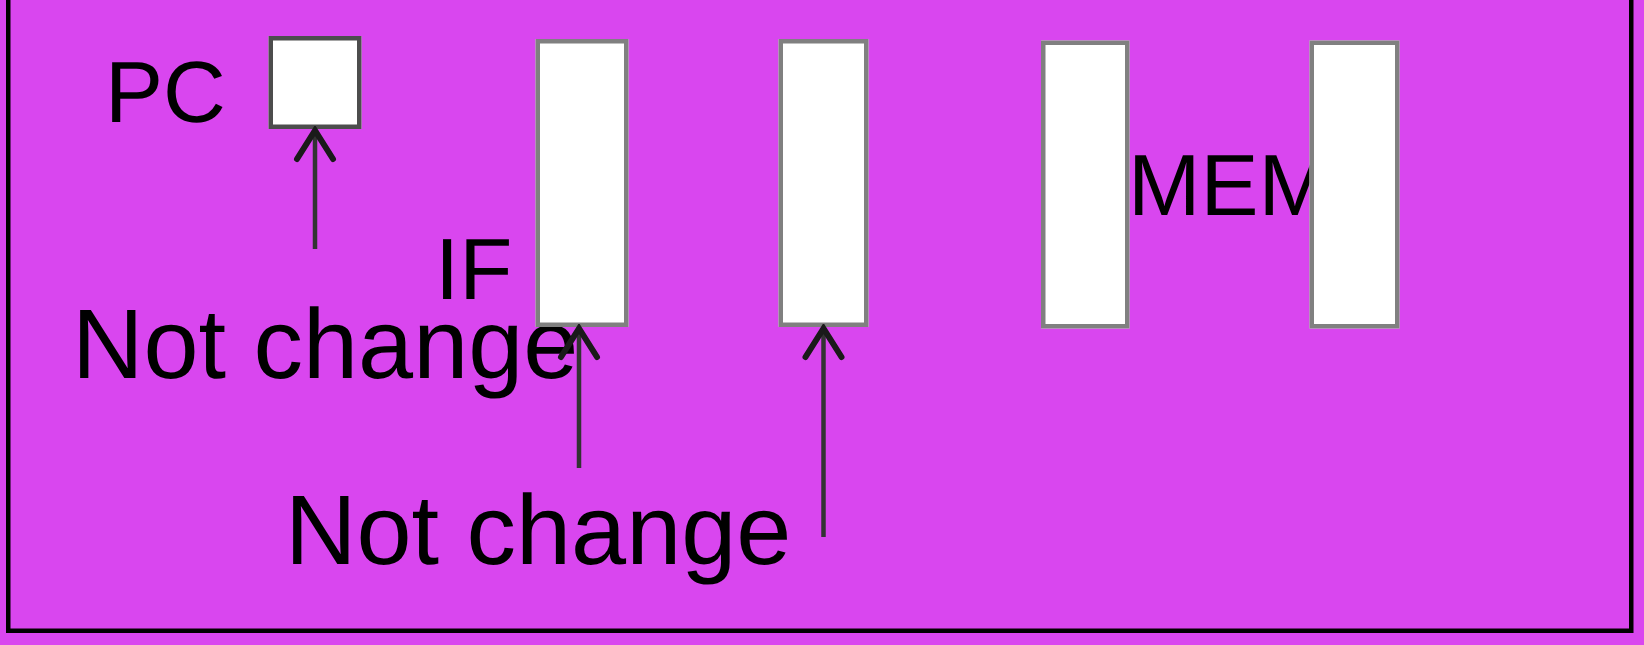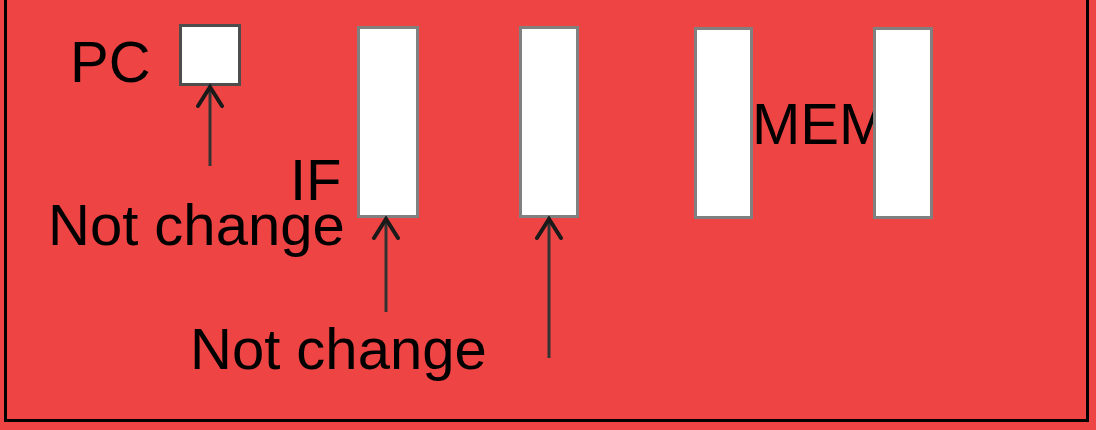--- a/index.html
+++ b/index.html
@@ -4,21 +4,21 @@
 <style>
   html, body {
     margin: 0;
     padding: 0;
     background: #ffffff;
   }
   #canvas {
     position: relative;
     width: 1096px;
     height: 430px;
-    background: #ef4444;
+    background: #d946ef;
     overflow: hidden;
     font-family: "Liberation Sans", sans-serif;
     box-sizing: border-box;
   }
   
   #frame {
     position: absolute;
     left: 4px;
     top: -4px;
     width: 1085px;
@@ -36,21 +36,21 @@
     white-space: nowrap;
     font-size: 58px;
   }
 
   .note-label {
     position: absolute;
     color: #000000;
     font-weight: 400;
     line-height: 1;
     white-space: nowrap;
-    font-size: 58px;
+    font-size: 66px;
   }
 
   .reg-box {
     position: absolute;
     background: #ffffff;
     border: 3px solid #808080;
     box-sizing: border-box;
   }
 
   .pc-box {

